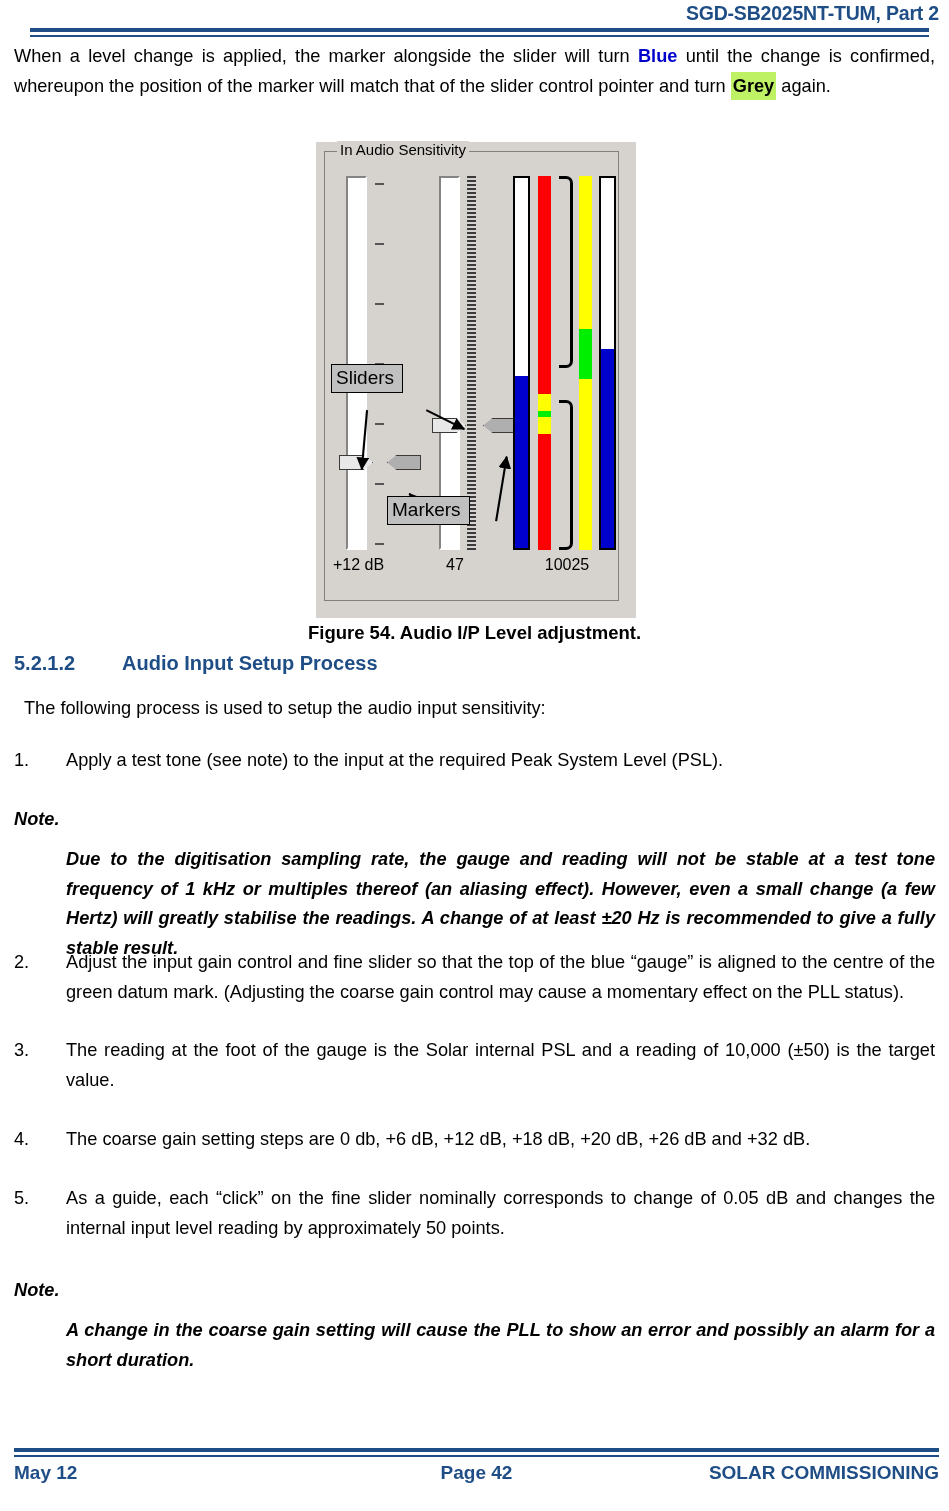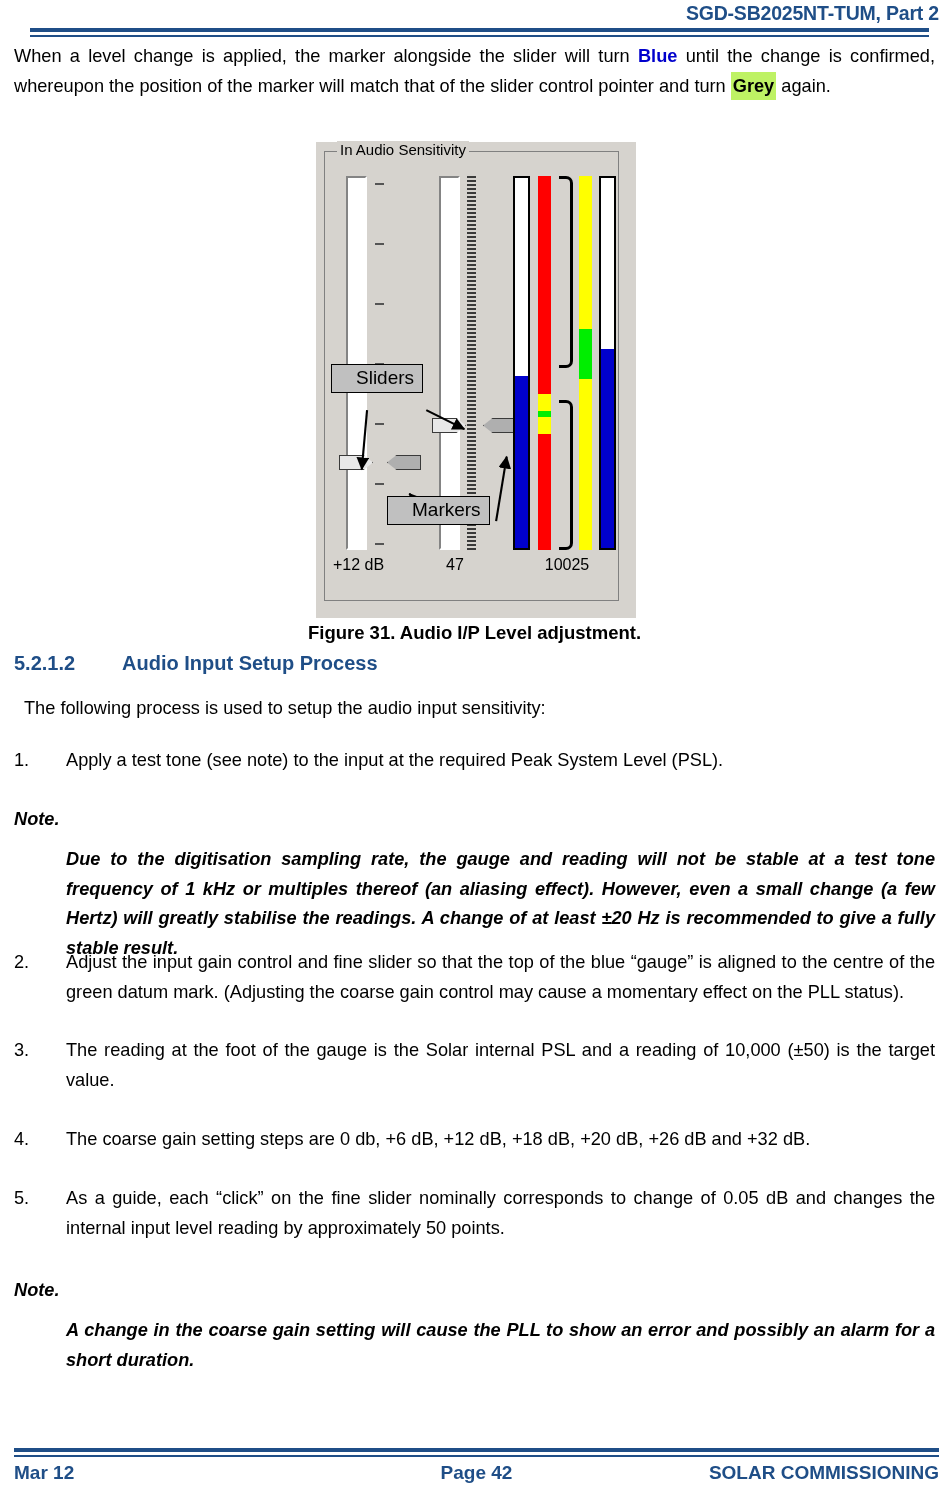--- a/index.html
+++ b/index.html
@@ -181,21 +181,21 @@
     box-sizing: border-box;
     background: transparent;
   }
 
   
   .callout {
     position: absolute;
     background: #C0C0C0;
     border: 1.5px solid #000000;
     font-size: 19px;
-    padding: 2px 8px 3px 24px;
+    padding: 2px 8px 3px 4px;
     color: #000;
     white-space: nowrap;
     box-sizing: border-box;
   }
   .arrows {
     position: absolute;
     left: 0; top: 0;
     width: 320px;
     height: 476px;
     pointer-events: none;
@@ -370,21 +370,21 @@
           <path d="M100,349 L76,323" stroke="#000" stroke-width="2" fill="none" marker-end="url(#ah)"></path>
 
           <path d="M158,349 L168,288" stroke="#000" stroke-width="2" fill="none" marker-end="url(#ah)"></path>
         </svg>
 
         <div class="callout" style="left:6px; top:212px;">Sliders</div>
         <div class="callout" style="left:62px; top:344px;">Markers</div>
       </div>
     </div>
 
-    <div class="fig-caption">Figure 31.  Audio I/P Level adjustment.</div>
+    <div class="fig-caption">Figure 54.  Audio I/P Level adjustment.</div>
   </div>
 
   <div class="h3">
     <span class="num">5.2.1.2</span><span>Audio Input Setup Process</span>
   </div>
 
   <div class="block" style="top:694px;">The following process is used to setup the audio input sensitivity:</div>
 
   <div class="li" style="top:746px;">
     <span class="marker-num">1.</span><span>Apply a test tone (see note) to the input at the required Peak System Level (PSL).</span>
@@ -409,19 +409,19 @@
     <span class="marker-num">5.</span><span>As a guide, each “click” on the fine slider nominally corresponds to change of 0.05 dB and changes the internal input level reading by approximately 50 points.</span>
   </div>
 
   <div class="note-label" style="top:1268px;">Note.</div>
   <div class="note-body" style="top:1316px;">A change in the coarse gain setting will cause the PLL to show an error and possibly an alarm for a short duration.</div>
 
   <div class="footer">
     <div class="rule-thick"></div>
     <div class="rule-thin"></div>
     <div class="footer-row">
-      <span>Mar 12</span>
+      <span>May 12</span>
       <span class="footer-center">Page 42</span>
       <span>SOLAR COMMISSIONING</span>
     </div>
   </div>
 
 </div>
 
 </body></html>

